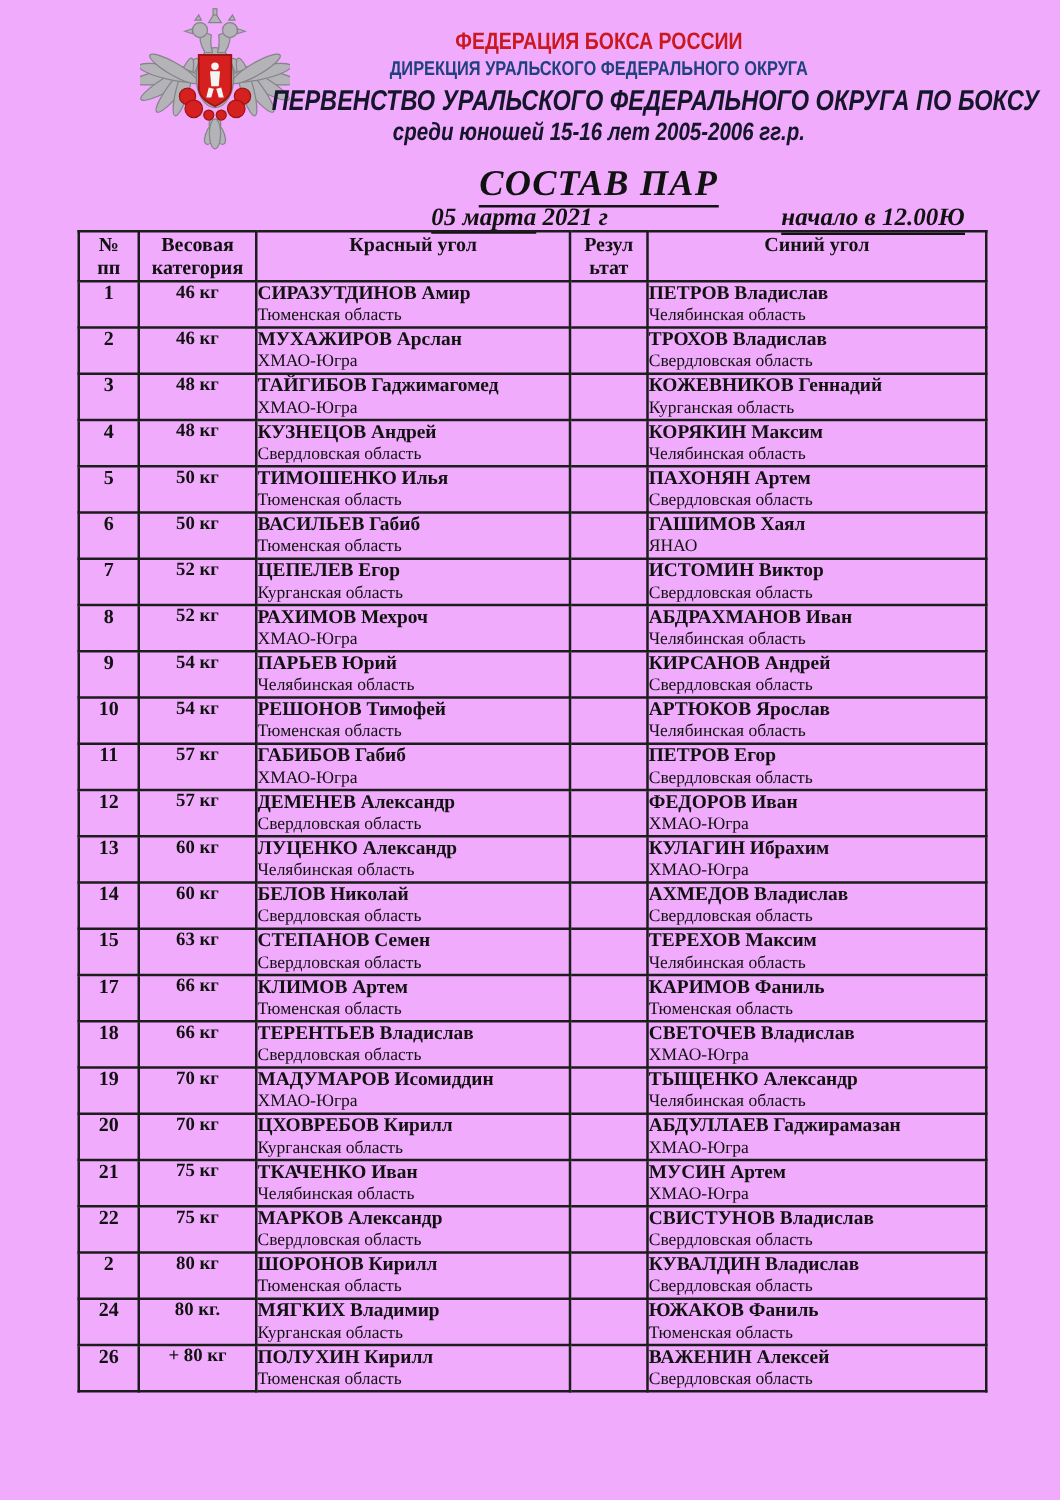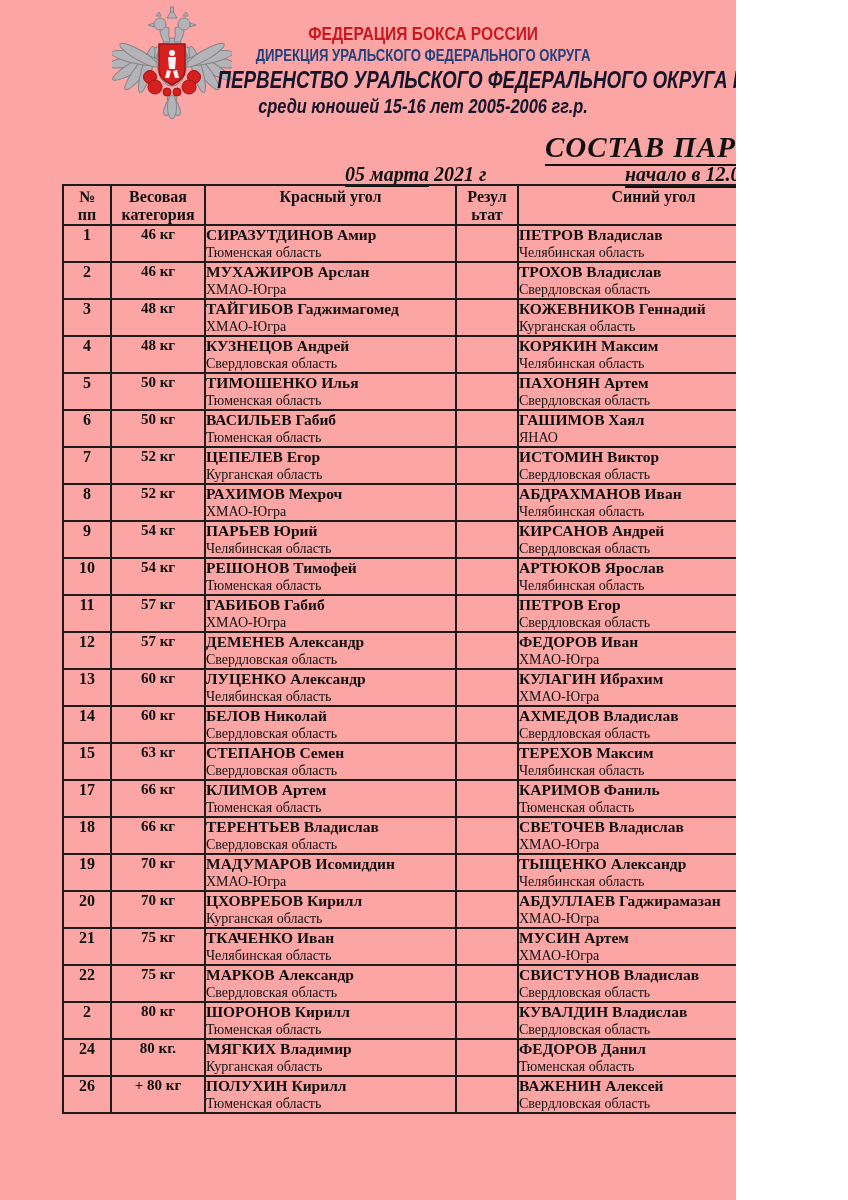--- a/index.html
+++ b/index.html
@@ -1,20 +1,20 @@
 <!DOCTYPE html>
 <html><head>
 <meta charset="utf-8">
 <style>
   html, body { margin: 0; padding: 0; background: #ffffff; }
   .page {
     position: relative;
-    width: 736px;
+    width: 848px;
     height: 1200px;
-    background: #fca5a5;
+    background: #f0abfc;
     font-family: "Liberation Serif", serif;
     color: #111111;
     overflow: hidden;
   }
 
   
   .emblem {
     position: absolute;
     left: 112px;
     top: 6px;
@@ -35,21 +35,21 @@
   .fed-line  { font-size: 19px; font-weight: bold; color: #c9181f; margin-bottom: 5px; }
   .dir-line  { font-size: 16px; font-weight: bold; color: #20407e; margin-bottom: 5px; }
   .tour-line { font-size: 23px; font-weight: bold; font-style: italic; color: #15152b; margin-bottom: 4px; }
   .age-line  { font-size: 20px; font-weight: bold; font-style: italic; color: #15152b; }
 
   
   .doc-title {
     position: absolute;
     left: 0; right: 0;
     top: 131px;
-    text-align: right;
+    text-align: center;
     padding-left: 110px;
     font-size: 29px;
     font-style: italic;
     font-weight: 600;
     letter-spacing: 1px;
   }
   .doc-title .u { border-bottom: 2px solid #111; padding-bottom: 1px; }
   .date-row {
     position: absolute;
     left: 0; right: 0;
@@ -505,21 +505,21 @@
   </tr>
         <tr>
     <td class="cell-num">24</td>
     <td class="cell-weight">80 кг.</td>
     <td class="cell-corner">
       <div class="boxer-name">МЯГКИХ Владимир</div>
       <div class="boxer-region">Курганская область</div>
     </td>
     <td class="cell-result"></td>
     <td class="cell-corner">
-      <div class="boxer-name">ФЕДОРОВ Данил</div>
+      <div class="boxer-name">ЮЖАКОВ Фаниль</div>
       <div class="boxer-region">Тюменская область</div>
     </td>
   </tr>
         <tr>
     <td class="cell-num">26</td>
     <td class="cell-weight">+ 80 кг</td>
     <td class="cell-corner">
       <div class="boxer-name">ПОЛУХИН Кирилл</div>
       <div class="boxer-region">Тюменская область</div>
     </td>

